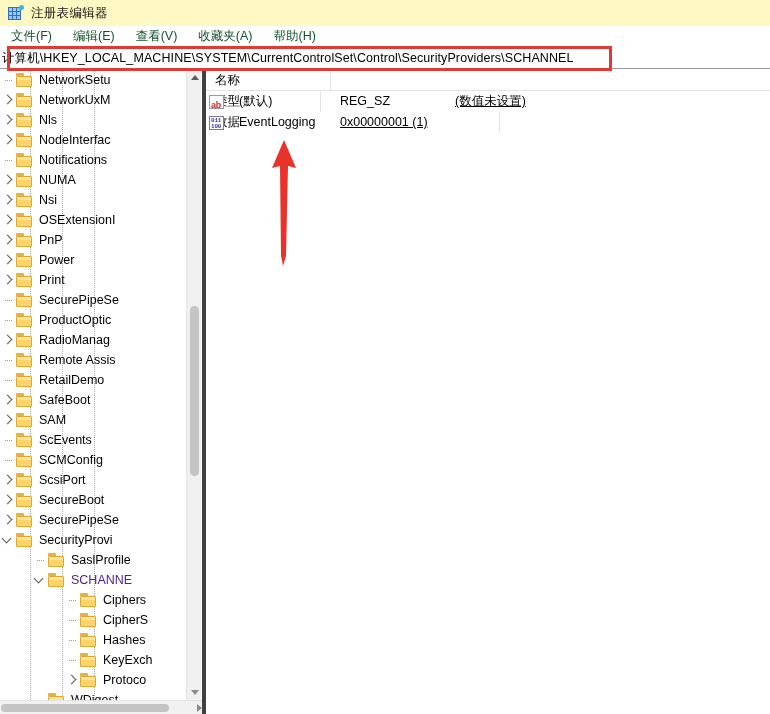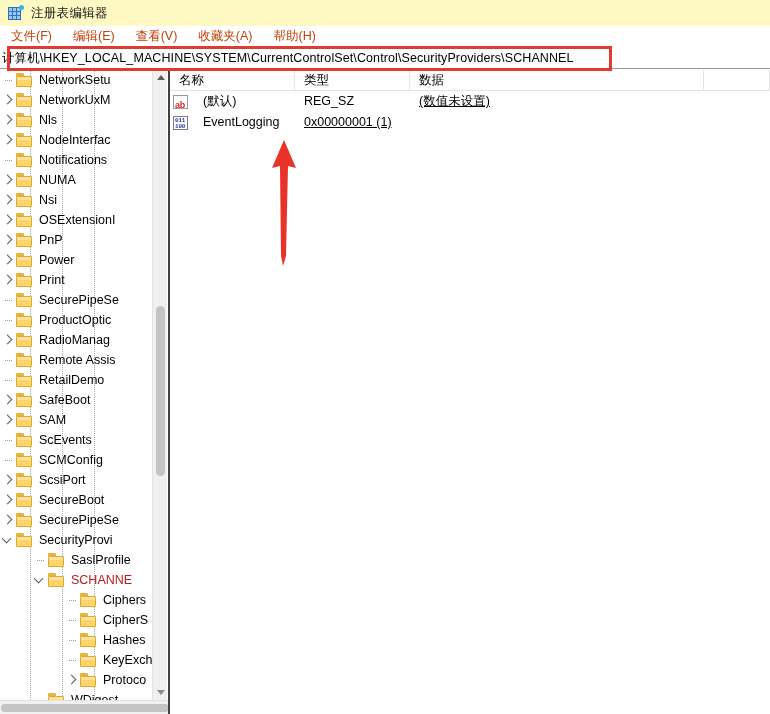--- a/index.html
+++ b/index.html
@@ -67,21 +67,21 @@
   #menubar {
     height: 22px;
     background: #ffffff;
     display: flex;
     align-items: center;
     padding-left: 8px;
     box-sizing: border-box;
   }
   .menu-item {
     font-size: 12.5px;
-    color: #c2410c;
+    color: #14532d;
     padding: 2px 9px 3px 3px;
     margin-right: 9px;
     cursor: default;
     white-space: nowrap;
   }
 
   
   #addressbar {
     position: absolute;
     left: 0; top: 48px;
@@ -118,24 +118,24 @@
     position: absolute;
     left: 0; top: 70px;
     width: 770px;
     height: 644px;
     display: flex;
   }
 
   
   #tree-pane {
     position: relative;
-    width: 170px;
+    width: 206px;
     height: 644px;
     background: #ffffff;
-    border-right: 2px solid #404040;
+    border-right: 4px solid #404040;
     box-sizing: border-box;
     overflow: hidden;
     flex: 0 0 auto;
   }
   #tree-viewport {
     position: absolute;
     left: 0; top: 0;
     width: 190px;
     height: 630px;
     overflow: hidden;
@@ -200,21 +200,21 @@
     left: 0; top: 0; right: 0;
     height: 3px;
     background: #fde3a0;
   }
   .node-label {
     font-size: 12.5px;
     color: #000;
     line-height: 20px;
     padding-right: 4px;
   }
-  .tree-row.selected .node-label { color: #b91c1c; }
+  .tree-row.selected .node-label { color: #4c1d95; }
   .tree-row.selected .sel-bg {
     position: absolute;
     top: 0;
     height: 20px;
     background: #cde8f7;
     z-index: -1;
   }
 
   
   .guide {
@@ -303,20 +303,21 @@
     height: 644px;
     background: #ffffff;
     overflow: hidden;
   }
   #list-header {
     height: 21px;
     display: flex;
     border-bottom: 1px solid #e3e3e3;
     background: #ffffff;
     box-sizing: border-box;
+    flex-direction: column;
   }
   .col-head {
     position: relative;
     font-size: 12.5px;
     color: #000;
     line-height: 21px;
     padding-left: 9px;
     box-sizing: border-box;
     border-right: 1px solid #e3e3e3;
     white-space: nowrap;

